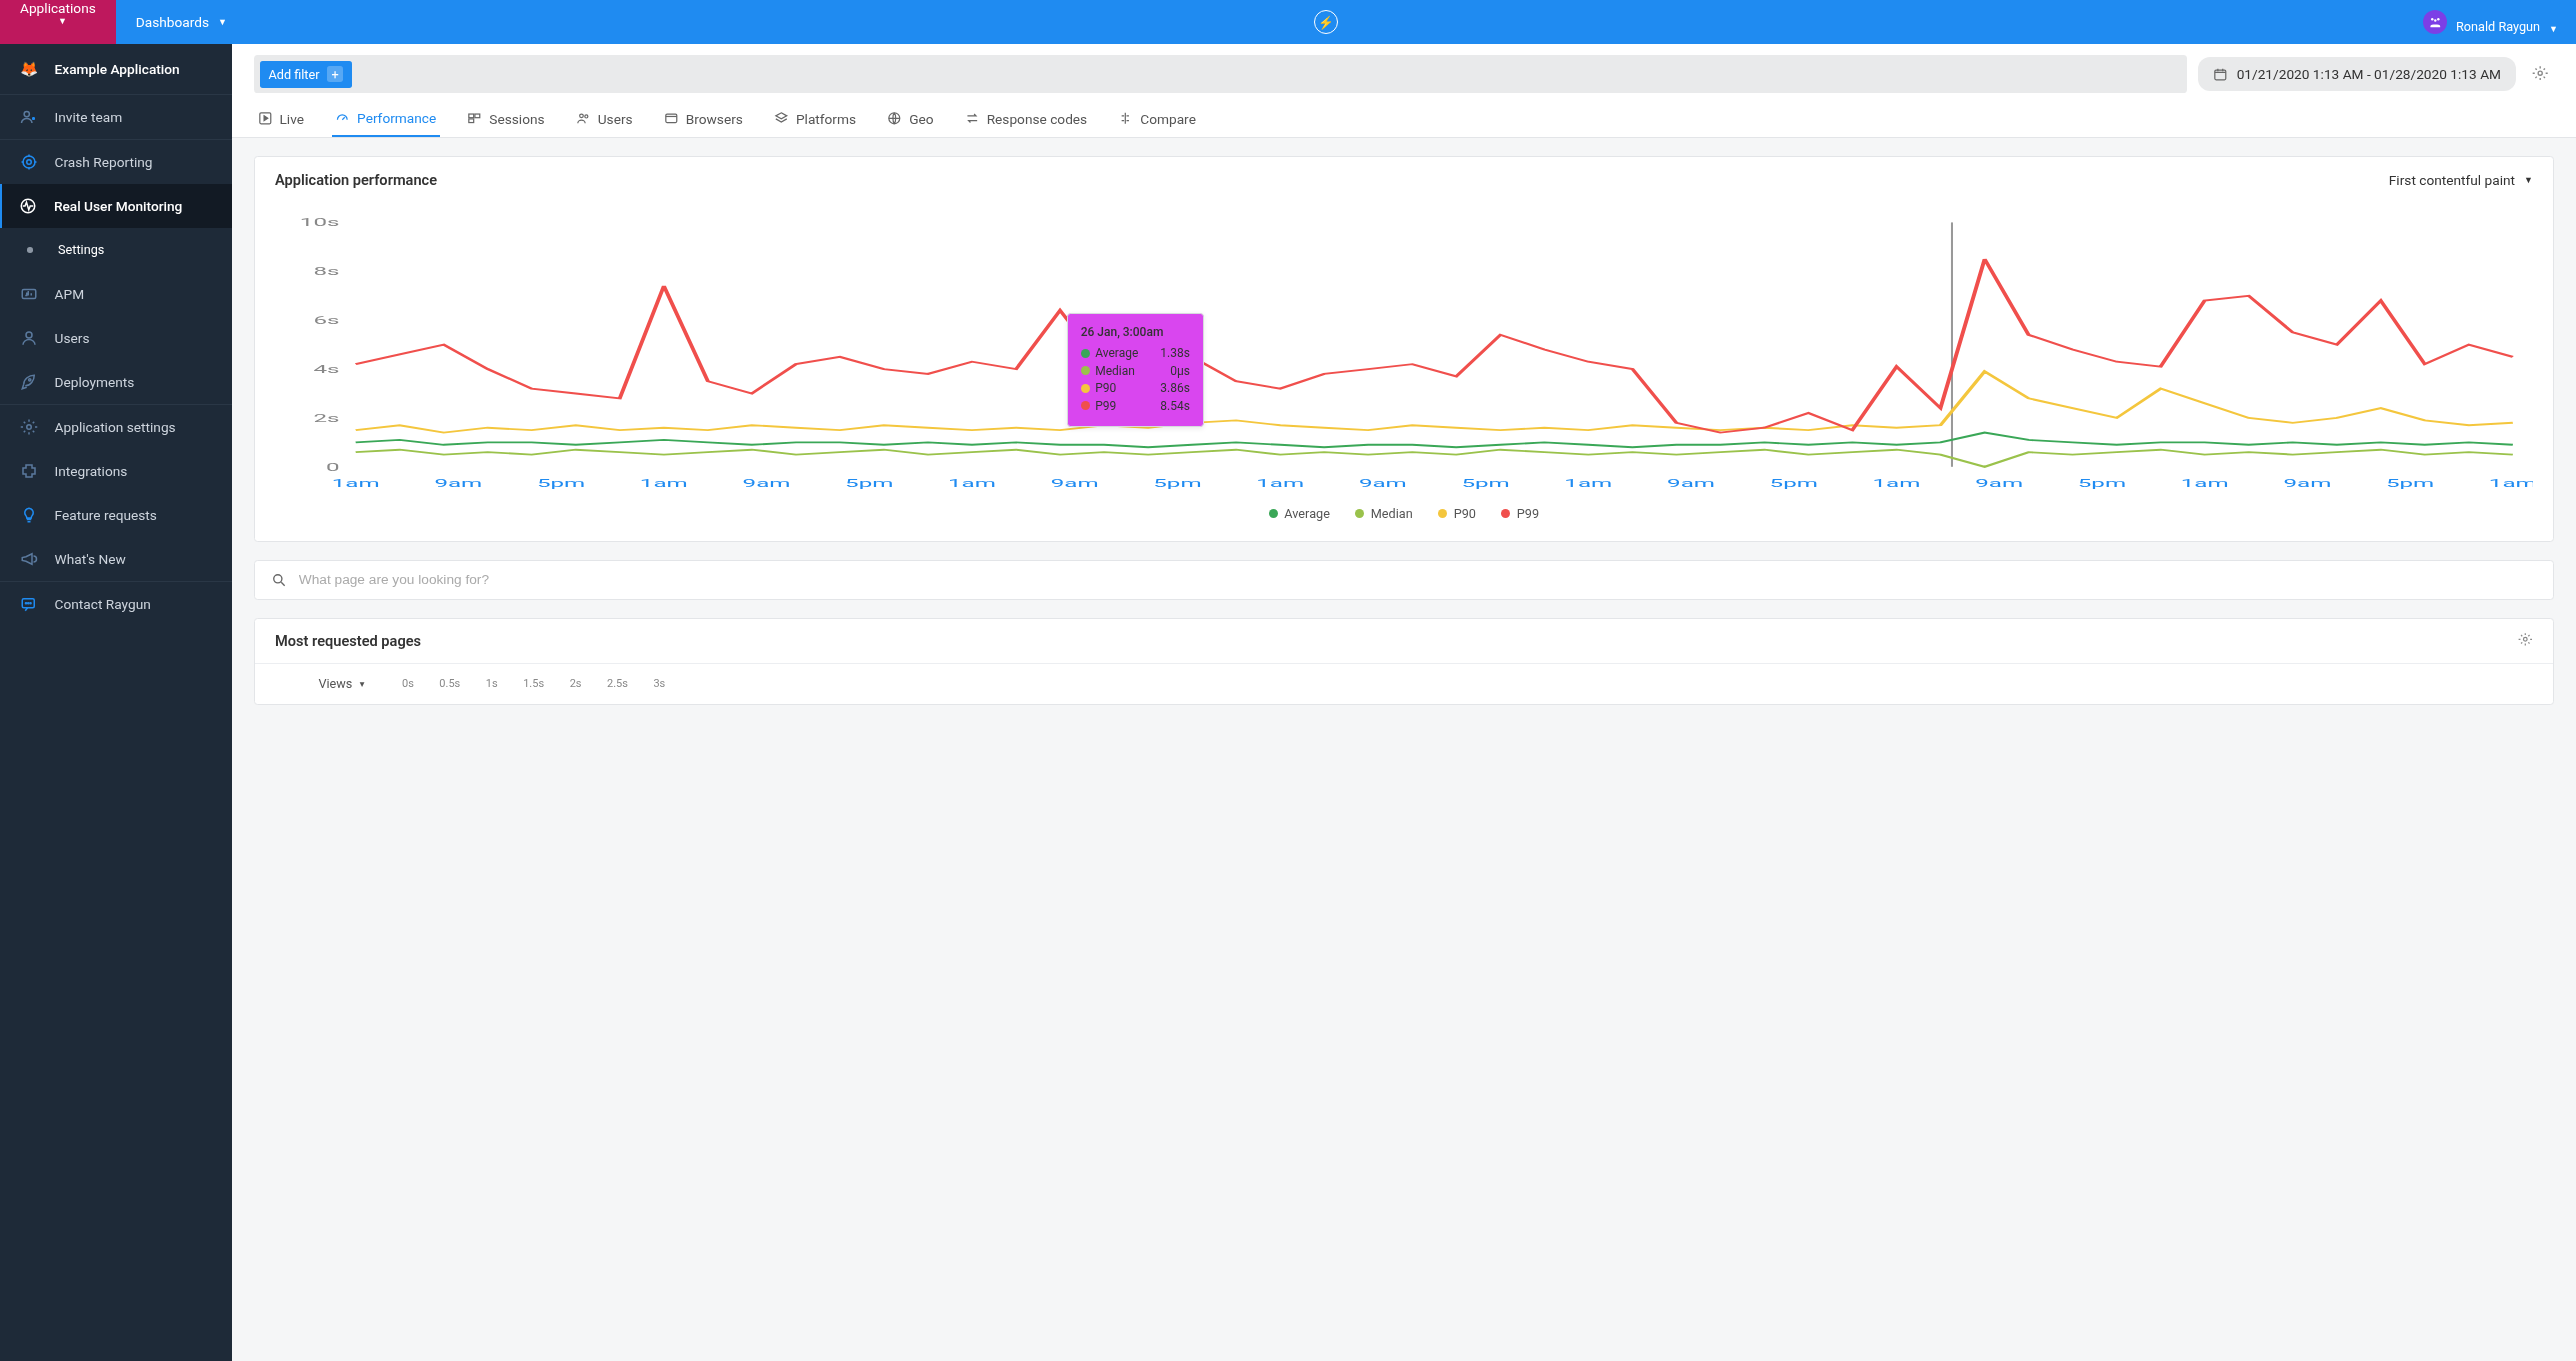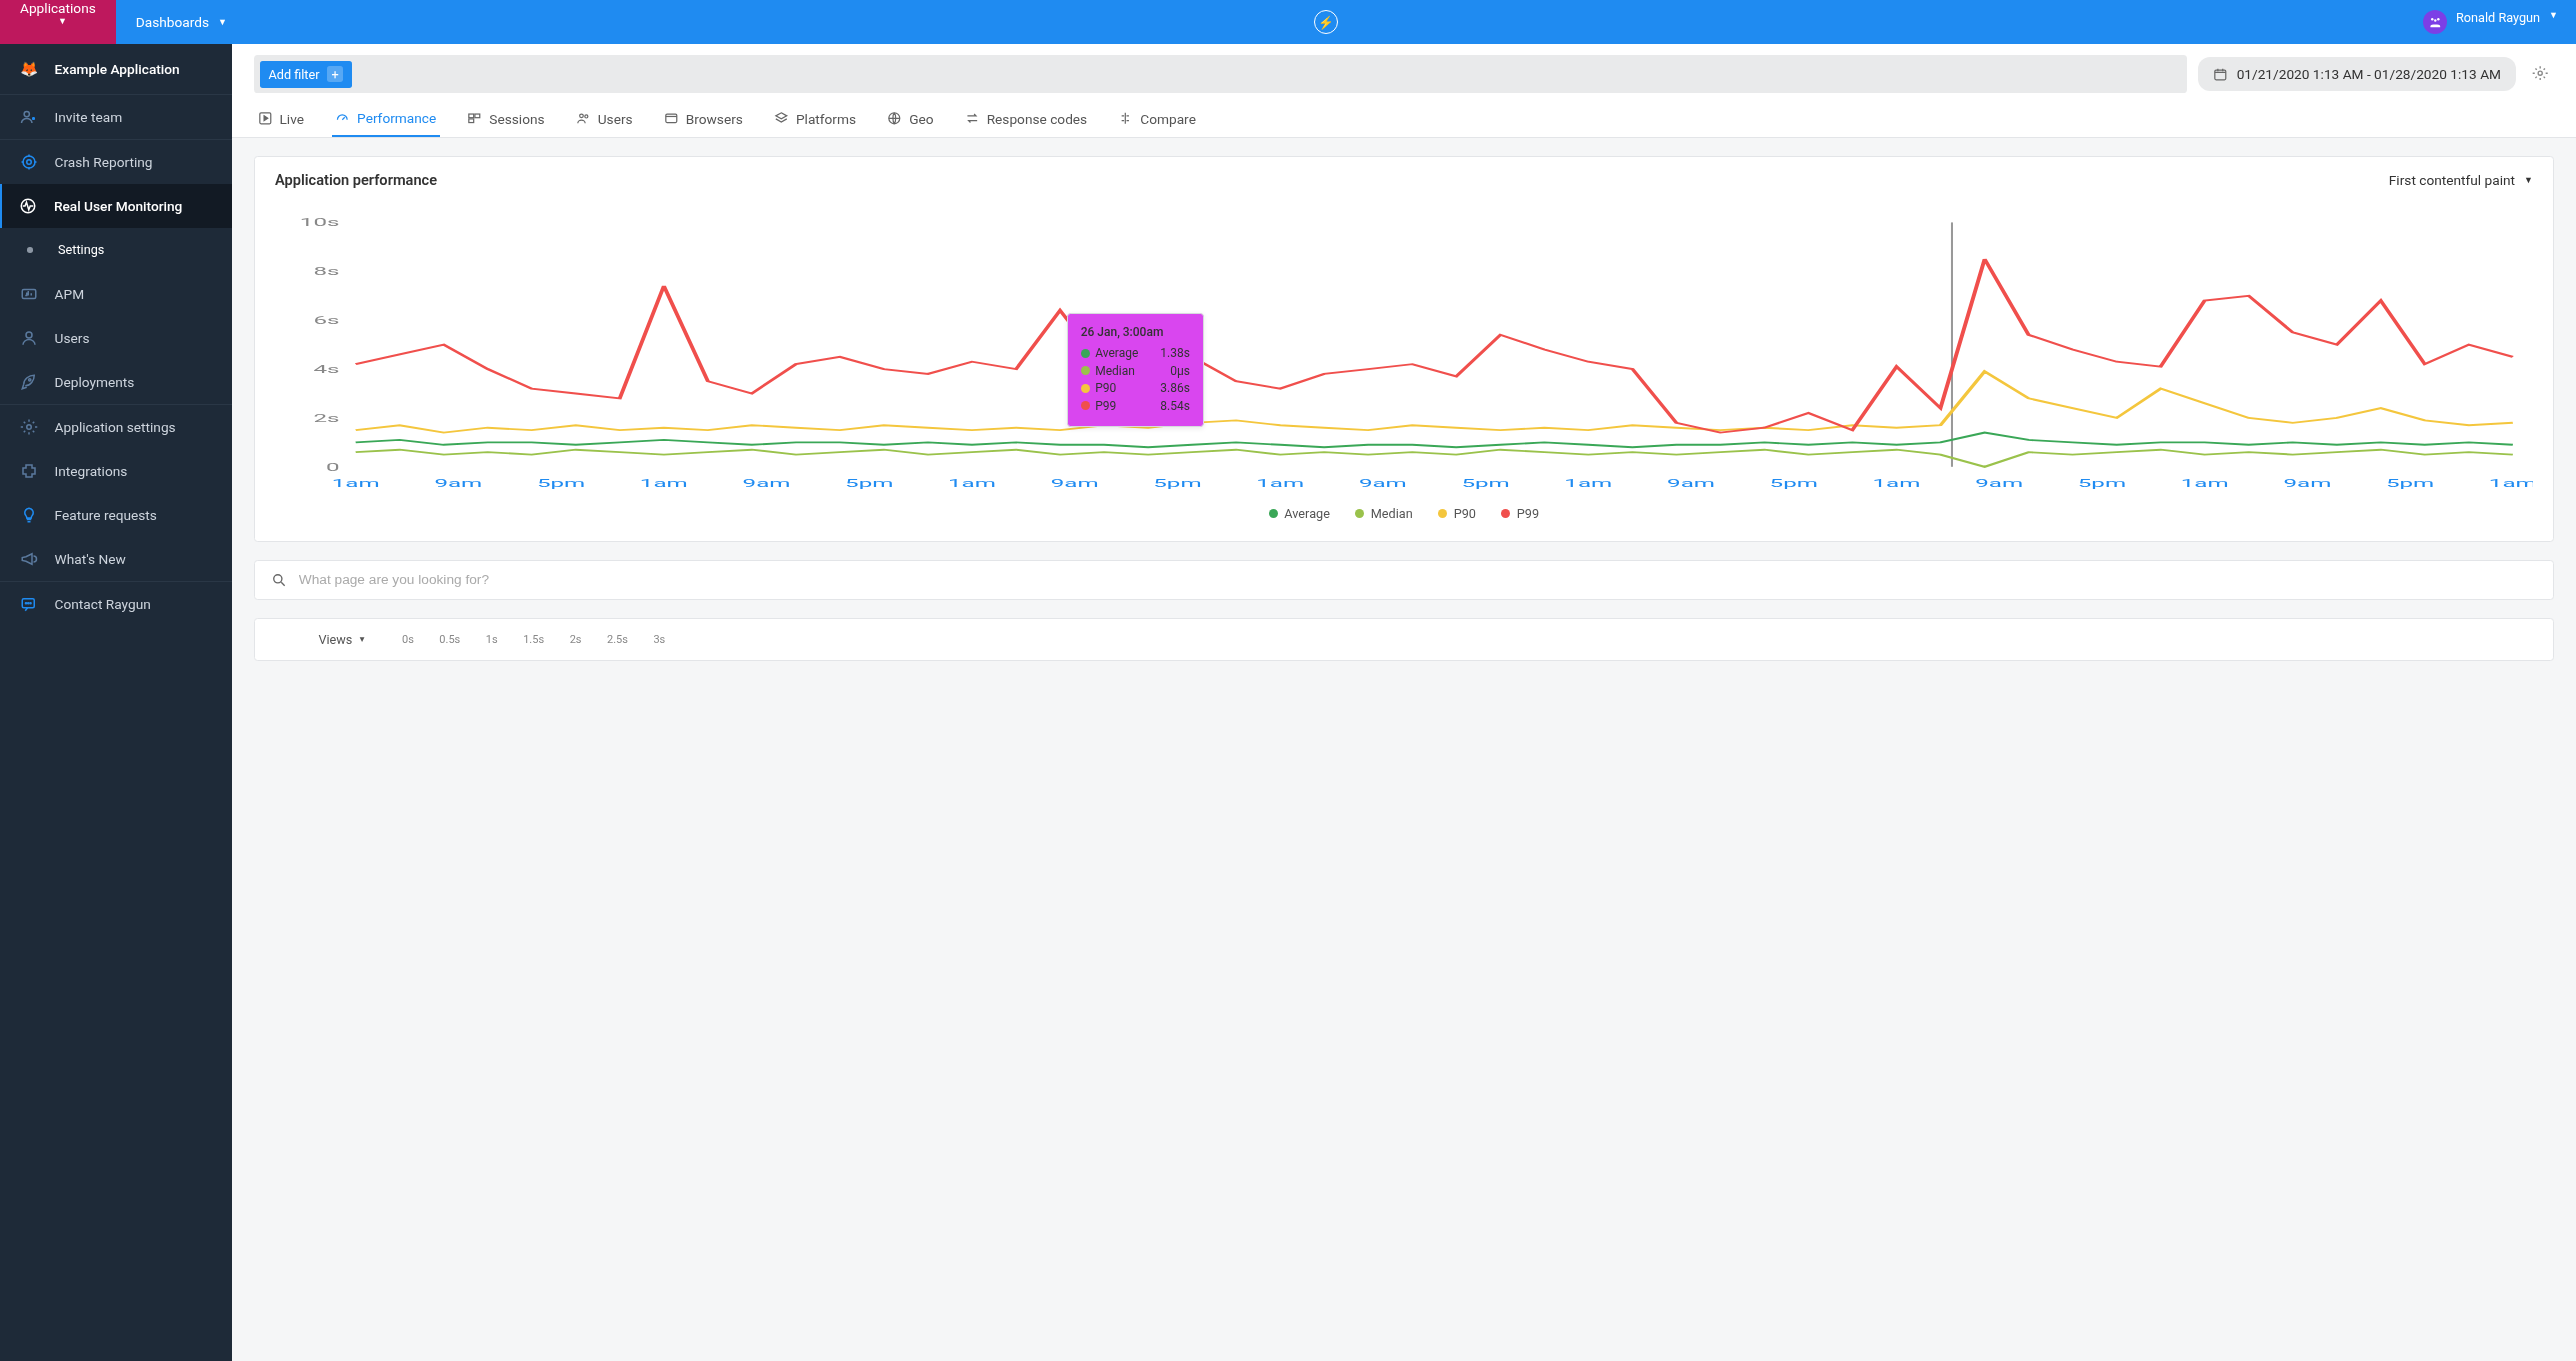--- a/index.html
+++ b/index.html
@@ -4,21 +4,21 @@
 <style>
   * { box-sizing: border-box; margin: 0; padding: 0; }
   body { font-family: -apple-system, BlinkMacSystemFont, "Segoe UI", Roboto, Helvetica, Arial, sans-serif; font-size: 12.7px; color: #333; background: #f5f5f5; }
   .topbar { height: 44px; background: #1F8BF1; display: flex; align-items: center; color: #fff; }
   .topbar .left { display: flex; height: 100%; }
   .topbar .navitem { display: flex; align-items: center; padding: 0 20px; cursor: pointer; font-size: 13.7px; }
   .topbar .navitem.active { background: #be185d; flex-direction: column; }
   .topbar .navitem .tri { margin-left: 9px; font-size: 9px; }
   .topbar .center { flex: 1; display: flex; justify-content: center; align-items: center; }
   .topbar .center .bolt { width: 24px; height: 24px; border: 1.8px solid #fff; border-radius: 50%; display: flex; align-items: center; justify-content: center; font-size: 12.7px; }
-  .topbar .right { display: flex; align-items: flex-start; padding: 0 18px; }
+  .topbar .right { display: flex; align-items: flex-end; padding: 0 18px; }
   .topbar .avatar { width: 24px; height: 24px; background: #7c3fe6; border-radius: 50%; margin-right: 9px; display: flex; align-items: center; justify-content: center; }
   .topbar .avatar svg { width: 14.6px; height: 14.6px; }
   .main { display: flex; height: calc(100vh - 44px); }
   .sidebar { width: 232px; background: #1e2a38; color: #cdd4dd; overflow-y: auto; flex-shrink: 0; }
   .side-item { display: flex; align-items: center; height: 44px; padding: 0 16.4px; cursor: pointer; font-size: 13.7px; }
   .side-item .icon { width: 25.5px; display: flex; align-items: center; justify-content: center; margin-right: 12.7px; }
   .side-item.app { height: 51px; border-bottom: 0.9px solid #2a3746; }
   .side-item.app .icon { font-size: 14.6px; }
   .side-item.app .label { color: #fff; font-weight: 500; }
   .side-item.selected { background: #121a24; color: #fff; font-weight: 500; border-left: 2.7px solid #1F8BF1; padding-left: 13.7px; }
@@ -415,20 +415,29 @@
 
     <div class="searchbox">
       <svg width="16.4" height="16.4" viewBox="0 0 24 24" fill="none" stroke="#666" stroke-width="2">
           <circle cx="10" cy="10" r="6"></circle>
           <path d="M20 20l-5-5"></path>
         </svg>
       <input type="text" placeholder="What page are you looking for?" style="">
     </div>
 
     <div class="tablecard">
+      <div class="thead">
+        <div class="title">Most requested pages</div>
+        <div>
+          <svg width="14.6" height="14.6" viewBox="0 0 24 24" fill="none" stroke="#888" stroke-width="2">
+              <circle cx="12" cy="12" r="3"></circle>
+              <path d="M12 2v3M12 19v3M4 12H1M23 12h-3M5 5l2 2M17 17l2 2M19 5l-2 2M7 17l-2 2"></path>
+            </svg>
+        </div>
+      </div>
       <div class="cols">
         <div class="views">
           <span>Views</span>
           <span style="font-size:8.2px;">▼</span>
         </div>
         <div class="ticks" id="table-ticks">
             <span>0s</span>
             <span>0.5s</span>
             <span>1s</span>
             <span>1.5s</span>

